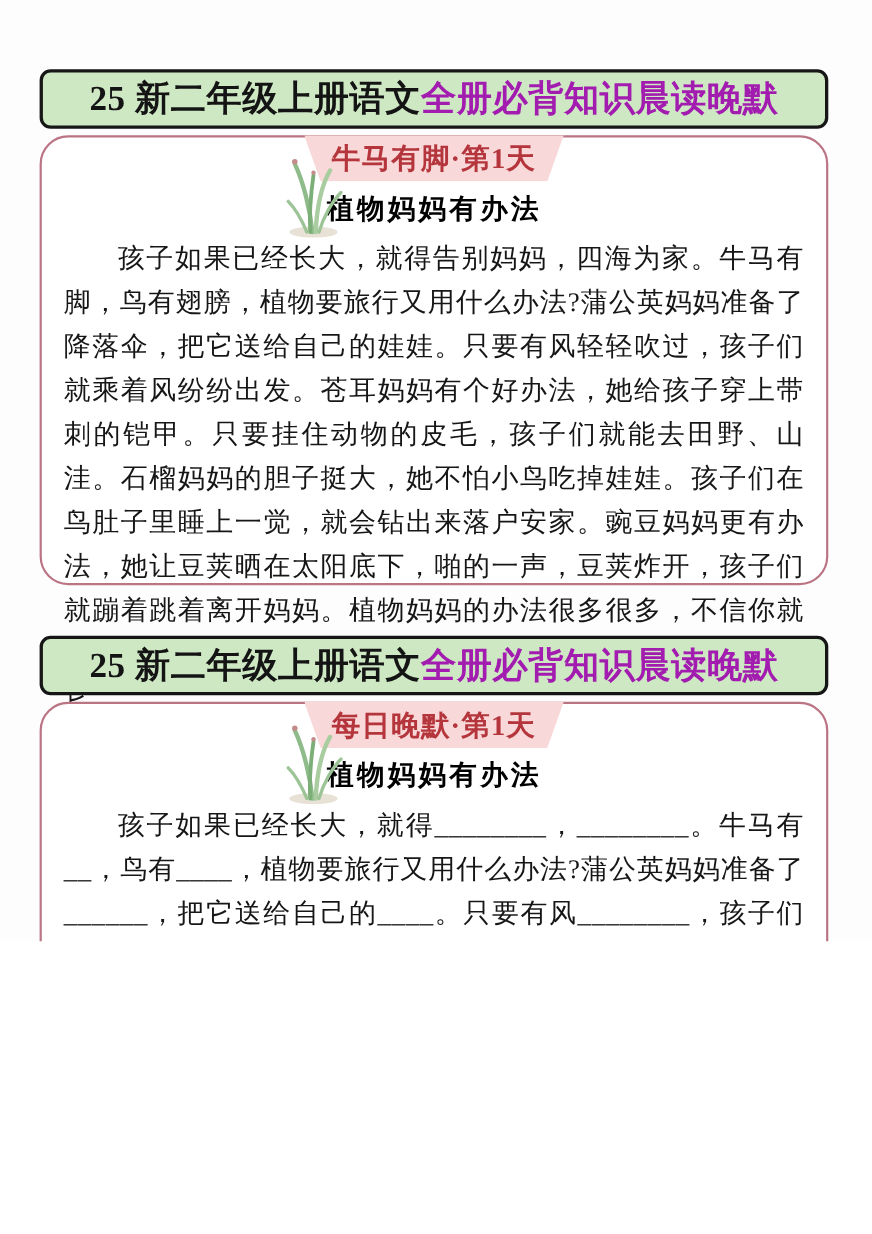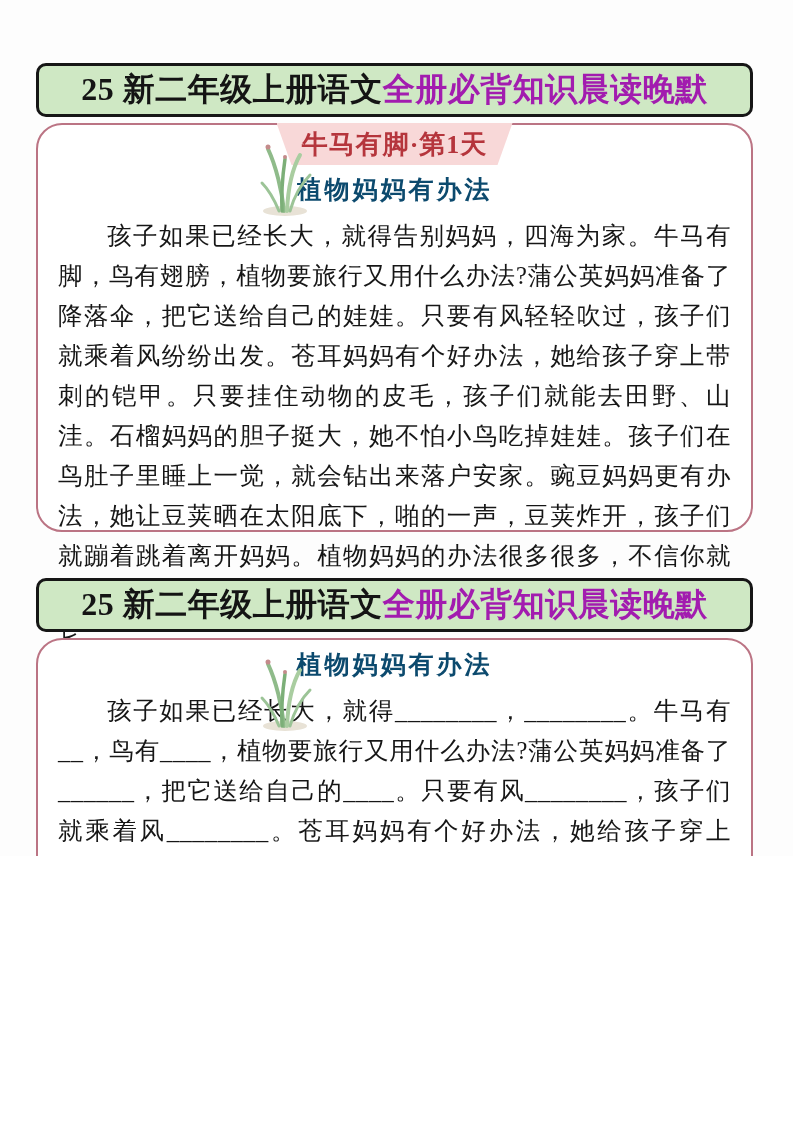--- a/index.html
+++ b/index.html
@@ -49,21 +49,21 @@
     color:#b5353c;
     letter-spacing:1px;
     white-space:nowrap;
   }
 
   .lesson-title {
     margin-top:8px;
     text-align:center;
     font-size:25px; font-weight:700;
     letter-spacing:3px;
-    color:#0c4a6e;
+    color:#000000;
   }
 
   .plant {
     position:absolute; left:216px; top:6px;
     width:62px; height:88px;
     pointer-events:none;
   }
 
   .passage {
     margin:10px 20px 0 20px;
@@ -108,20 +108,21 @@
     <div class="lesson-title">植物妈妈有办法</div>
     <div class="passage">孩子如果已经长大，就得告别妈妈，四海为家。牛马有脚，鸟有翅膀，植物要旅行又用什么办法?蒲公英妈妈准备了降落伞，把它送给自己的娃娃。只要有风轻轻吹过，孩子们就乘着风纷纷出发。苍耳妈妈有个好办法，她给孩子穿上带刺的铠甲。只要挂住动物的皮毛，孩子们就能去田野、山洼。石榴妈妈的胆子挺大，她不怕小鸟吃掉娃娃。孩子们在鸟肚子里睡上一觉，就会钻出来落户安家。豌豆妈妈更有办法，她让豆荚晒在太阳底下，啪的一声，豆荚炸开，孩子们就蹦着跳着离开妈妈。植物妈妈的办法很多很多，不信你就仔细观察。那里有许许多多的知识，粗心的小朋友却得不到它。</div>
   </div>
 
   <div class="banner second">
     <span>25 新二年级上册语文</span>
       <span class="highlight">全册必背知识晨读晚默</span>
   </div>
 
   <div class="card evening">
+    <div class="ribbon">每日晚默·第1天</div>
     <svg class="plant" viewBox="0 0 62 88">
       <ellipse cx="31" cy="80" rx="22" ry="5" fill="#e8e2d6"></ellipse>
       <path d="M30 80 C28 60 22 35 14 18" stroke="#8fbb8a" stroke-width="4" fill="none" stroke-linecap="round"></path>
       <path d="M33 80 C34 58 38 38 46 24" stroke="#a9cda0" stroke-width="4" fill="none" stroke-linecap="round"></path>
       <path d="M28 80 C27 62 29 42 31 28" stroke="#7caf78" stroke-width="3.5" fill="none" stroke-linecap="round"></path>
       <path d="M36 80 C40 66 48 52 56 44" stroke="#9cc497" stroke-width="3" fill="none" stroke-linecap="round"></path>
       <path d="M25 80 C20 68 14 58 8 52" stroke="#9cc497" stroke-width="3" fill="none" stroke-linecap="round"></path>
       <circle cx="14" cy="16" r="2.5" fill="#c48b8b"></circle>
       <circle cx="31" cy="26" r="2" fill="#c48b8b"></circle>
     </svg>

